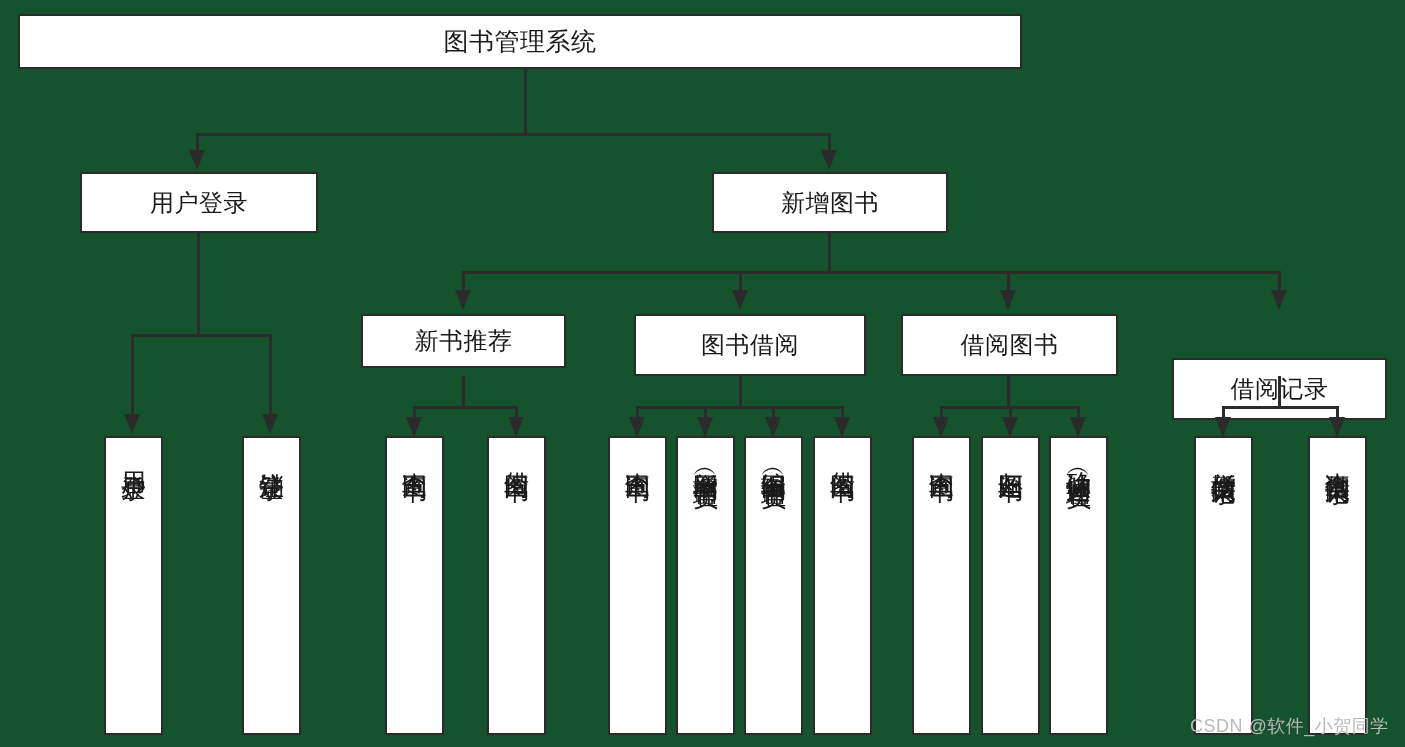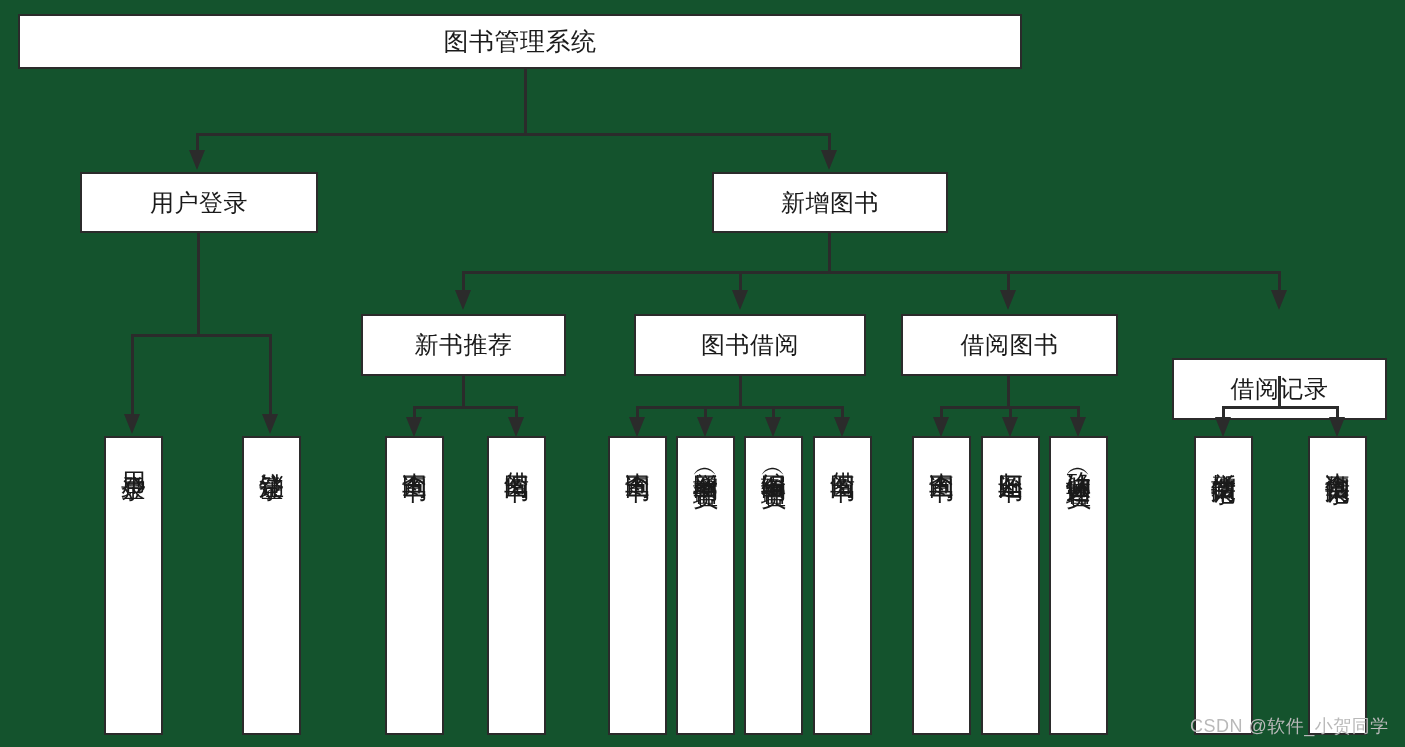--- a/index.html
+++ b/index.html
@@ -111,21 +111,21 @@
   <div class="hline" style="left:462px; top:271px; width:819px;"></div>
   <div class="vline" style="left:462px; top:271px; height:22px;"></div>
   <div class="arrow" style="left:455px; top:290px;"></div>
   <div class="vline" style="left:739px; top:271px; height:22px;"></div>
   <div class="arrow" style="left:732px; top:290px;"></div>
   <div class="vline" style="left:1007px; top:271px; height:22px;"></div>
   <div class="arrow" style="left:1000px; top:290px;"></div>
   <div class="vline" style="left:1278px; top:271px; height:22px;"></div>
   <div class="arrow" style="left:1271px; top:290px;"></div>
 
-  <div class="node mid" style="left:361px; top:314px; width:205px; height:62px;">
+  <div class="node mid" style="left:361px; top:314px; width:205px; height:54px;">
     <span class="label">新书推荐</span>
   </div>
   <div class="node mid" style="left:634px; top:314px; width:232px; height:62px;">
     <span class="label">图书借阅</span>
   </div>
   <div class="node mid" style="left:901px; top:314px; width:217px; height:62px;">
     <span class="label">借阅图书</span>
   </div>
   <div class="node mid" style="left:1172px; top:314px; width:215px; height:62px;margin-top:44px;">
     <span class="label">借阅记录</span>

